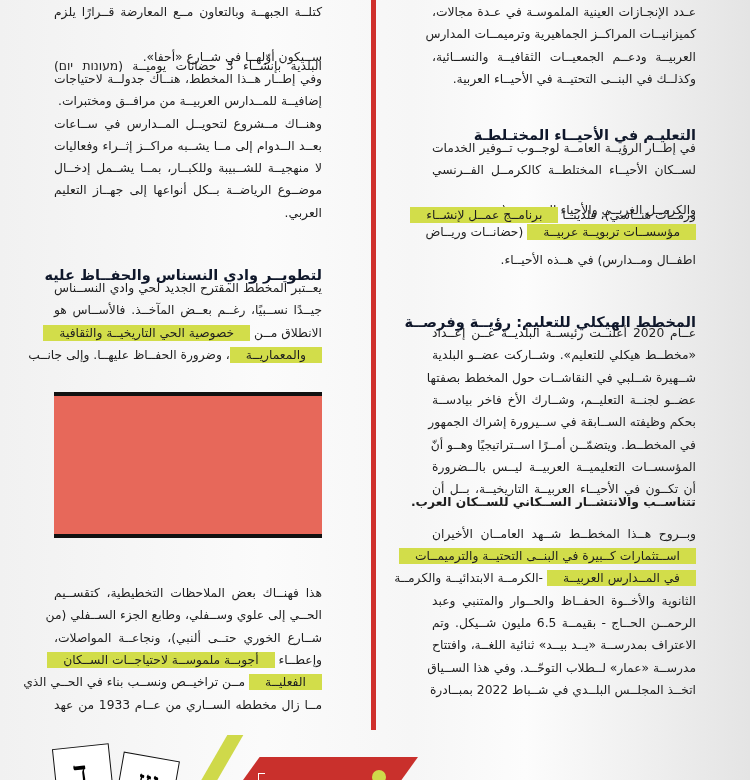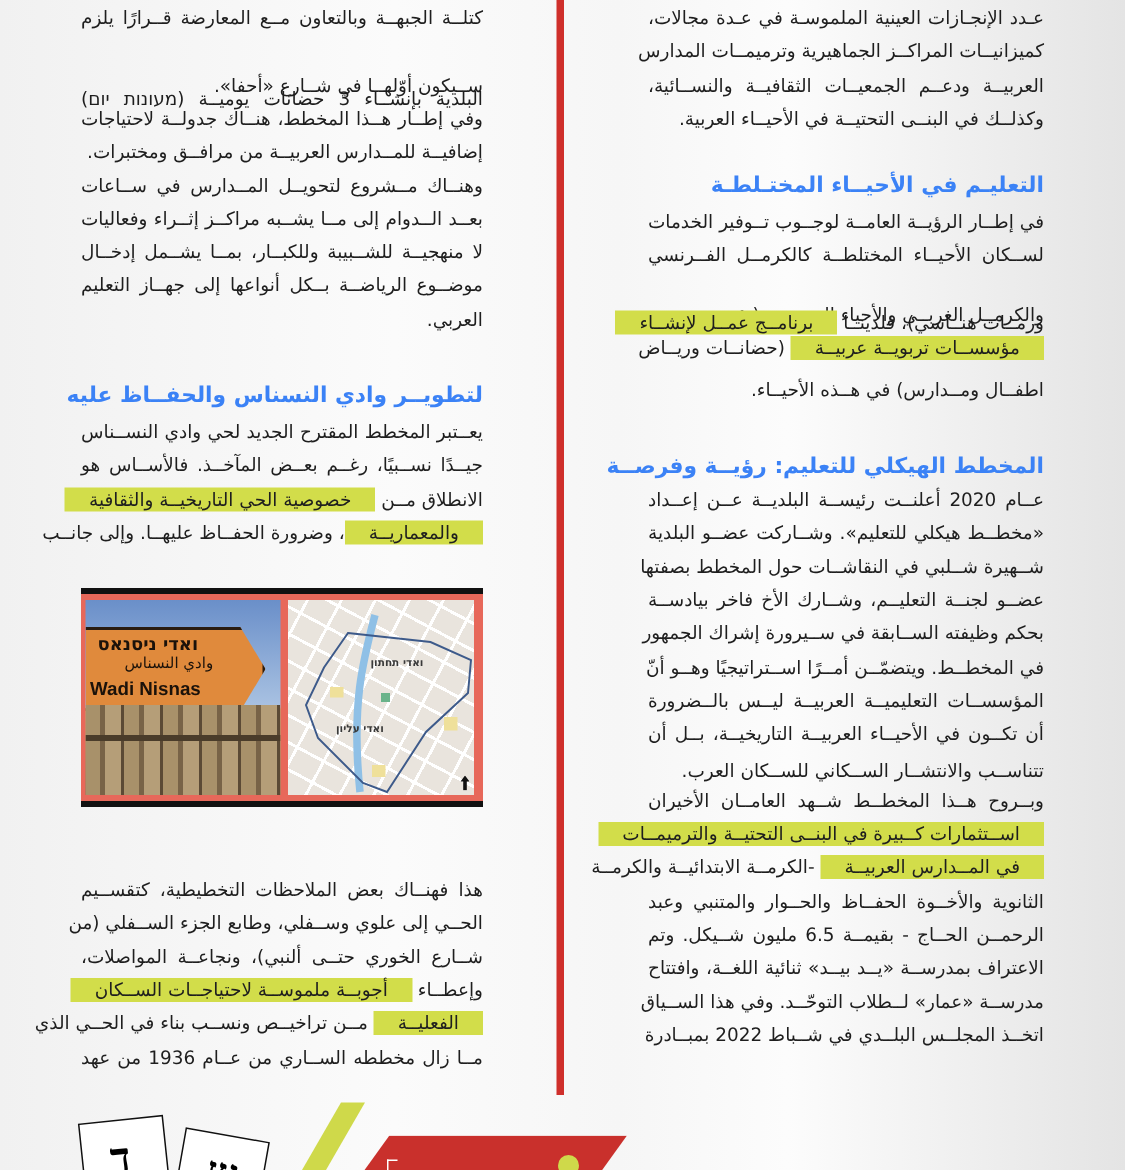--- a/index.html
+++ b/index.html
@@ -14,22 +14,22 @@
   .col-left { left: 54px; width: 268px; top: 0; }
   .line {
     position: absolute; right: 0; left: 0; height: 22px;
     font-size: 12.3px; line-height: 22px; white-space: nowrap;
     text-align: justify; text-align-last: justify;
   }
   .line.last { text-align-last: right; }
   .hl { background: #d2dd4a; padding: 1px 16px; }
   .heading {
     position: absolute; right: 0; left: 0; height: 24px;
-    font-size: 14.5px; font-weight: bold; color: #3b82f6; line-height: 24px;
-    white-space: nowrap; text-align: right;
+    font-size: 14.5px; font-weight: bold; color: #0f172a; line-height: 24px;
+    white-space: nowrap; text-align: right; margin-top: 11px;
   }
   .divider { position: absolute; left: 371px; top: 0; width: 5px; height: 730px; background: #cf2f2b; }
   
   .photo { position: absolute; left: 54px; top: 392px; width: 268px; height: 146px; background: #111; }
   .photo-inner { position: absolute; left: 0; top: 4px; width: 268px; height: 138px; background: #e7685a; }
   .sign-panel { position: absolute; left: 3px; top: 4px; width: 130px; height: 130px; overflow: hidden;
     background: linear-gradient(180deg, #6a8fc9 0%, #a9c2e2 55%, #caa86f 56%, #8c7452 100%); }
   .sign { position: absolute; left: 0; top: 18px; width: 118px; height: 52px; background: #e08a3c;
     border: 2px solid #2a1c10; border-left: none;
     clip-path: polygon(0 0, 86% 0, 100% 50%, 86% 100%, 0 100%); }
@@ -79,21 +79,21 @@
     <div class="line last" style="top: 248.5px;">اطفــال ومــدارس) في هــذه الأحيــاء.</div>
     <div class="heading" style="top: 299px;">المخطط الهيكلي للتعليم: رؤيــة وفرصــة</div>
     <div class="line" style="top: 322px;">عــام 2020 أعلنــت رئيســة البلديــة عــن إعــداد</div>
     <div class="line" style="top: 344.3px;">«مخطــط هيكلي للتعليم». وشــاركت عضــو البلدية</div>
     <div class="line" style="top: 366.6px;">شــهيرة شــلبي في النقاشــات حول المخطط بصفتها</div>
     <div class="line" style="top: 388.9px;">عضــو لجنــة التعليــم، وشــارك الأخ فاخر بيادســة</div>
     <div class="line" style="top: 411.2px;">بحكم وظيفته الســابقة في ســيرورة إشراك الجمهور</div>
     <div class="line" style="top: 433.5px;">في المخطــط. ويتضمّــن أمــرًا اســتراتيجيًا وهــو أنّ</div>
     <div class="line" style="top: 455.8px;">المؤسســات التعليميــة العربيــة ليــس بالــضرورة</div>
     <div class="line" style="top: 478.1px;">أن تكــون في الأحيــاء العربيــة التاريخيــة، بــل أن</div>
-    <div class="line last" style="top: 503px;">تتناســب والانتشــار الســكاني للســكان العرب.</div>
+    <div class="line last" style="top: 491px; font-weight: bold;">تتناســب والانتشــار الســكاني للســكان العرب.</div>
     <div class="line" style="top: 522.7px;">وبــروح هــذا المخطــط شــهد العامــان الأخيران</div>
     <div class="line" style="top: 545px;"><span class="hl">اســتثمارات كــبيرة في البنــى التحتيــة والترميمــات</span></div>
     <div class="line" style="top: 567.3px;"><span class="hl">في المــدارس العربيــة</span><span> -الكرمــة الابتدائيــة والكرمــة</span></div>
     <div class="line" style="top: 589.6px;">الثانوية والأخــوة الحفــاظ والحــوار والمتنبي وعبد</div>
     <div class="line" style="top: 611.9px;">الرحمــن الحــاج - بقيمــة 6.5 مليون شــيكل. وتم</div>
     <div class="line" style="top: 634.2px;">الاعتراف بمدرســة «يــد بيــد» ثنائية اللغــة، وافتتاح</div>
     <div class="line" style="top: 656.5px;">مدرســة «عمار» لــطلاب التوحّــد. وفي هذا الســياق</div>
     <div class="line last" style="top: 678.8px;">اتخــذ المجلــس البلــدي في شــباط 2022 بمبــادرة</div>
   </div>
 
@@ -111,47 +111,25 @@
     <div class="heading" style="top: 252px;">لتطويــر وادي النسناس والحفــاظ عليه</div>
     <div class="line" style="top: 277px;">يعــتبر المخطط المقترح الجديد لحي وادي النســناس</div>
     <div class="line" style="top: 299.3px;">جيــدًا نســبيًا، رغــم بعــض المآخــذ. فالأســاس هو</div>
     <div class="line" style="top: 321.6px;"><span>الانطلاق مــن </span><span class="hl">خصوصية الحي التاريخيــة والثقافية</span></div>
     <div class="line" style="top: 343.9px;"><span class="hl">والمعماريــة</span><span>، وضرورة الحفــاظ عليهــا. وإلى جانــب</span></div>
     <div class="line" style="top: 582px;">هذا فهنــاك بعض الملاحظات التخطيطية، كتقســيم</div>
     <div class="line" style="top: 604.3px;">الحــي إلى علوي وســفلي، وطابع الجزء الســفلي (من</div>
     <div class="line" style="top: 626.6px;">شــارع الخوري حتــى ألنبي)، ونجاعــة المواصلات،</div>
     <div class="line" style="top: 648.9px;"><span>وإعطــاء </span><span class="hl">أجوبــة ملموســة لاحتياجــات الســكان</span></div>
     <div class="line" style="top: 671.2px;"><span class="hl">الفعليــة</span><span> مــن تراخيــص ونســب بناء في الحــي الذي</span></div>
-    <div class="line" style="top: 693.5px;">مــا زال مخططه الســاري من عــام 1936 من عهد</div>
+    <div class="line" style="top: 693.5px;">مــا زال مخططه الســاري من عــام 1933 من عهد</div>
   </div>
 
 <div class="photo">
   <div class="photo-inner">
-    <div class="sign-panel">
-      <div class="sign">
-        <span class="sign-he">ואדי ניסנאס</span>
-        <span class="sign-ar">وادي النسناس</span>
-        <span class="sign-en">Wadi Nisnas</span>
-      </div>
-      <div class="building"></div>
-    </div>
-    <div class="map-panel">
-      <div class="map-streets"></div>
-      <svg class="map-svg" viewBox="0 0 124 130">
-        <path d="M58 10 C 50 40, 42 70, 48 128" stroke="#8fc0e6" stroke-width="5" fill="none"></path>
-        <path d="M40 22 L 95 28 L 122 40 L 120 62 L 92 88 L 66 128 L 50 122 L 20 92 L 12 70 L 24 45 Z" stroke="#3d5a8a" stroke-width="1.3" fill="none"></path>
-        <rect x="62" y="62" width="6" height="6" fill="#6ab38a"></rect>
-        <rect x="28" y="58" width="9" height="7" fill="#efe09a"></rect>
-        <rect x="104" y="78" width="9" height="9" fill="#efe09a"></rect>
-        <rect x="56" y="110" width="9" height="8" fill="#efe09a"></rect>
-      </svg>
-      <span class="map-label" style="left:55px; top:38px;">ואדי תחתון</span>
-      <span class="map-label" style="left:32px; top:82px;">ואדי עליון</span>
-      <div class="compass"></div>
-    </div>
   </div>
 </div>
 
 <div class="card card1">
     <span class="card-glyph">ד</span>
   </div>
 <div class="card card2">
     <span class="card-glyph">ש</span>
   </div>
 <div class="lime-slash"></div>

